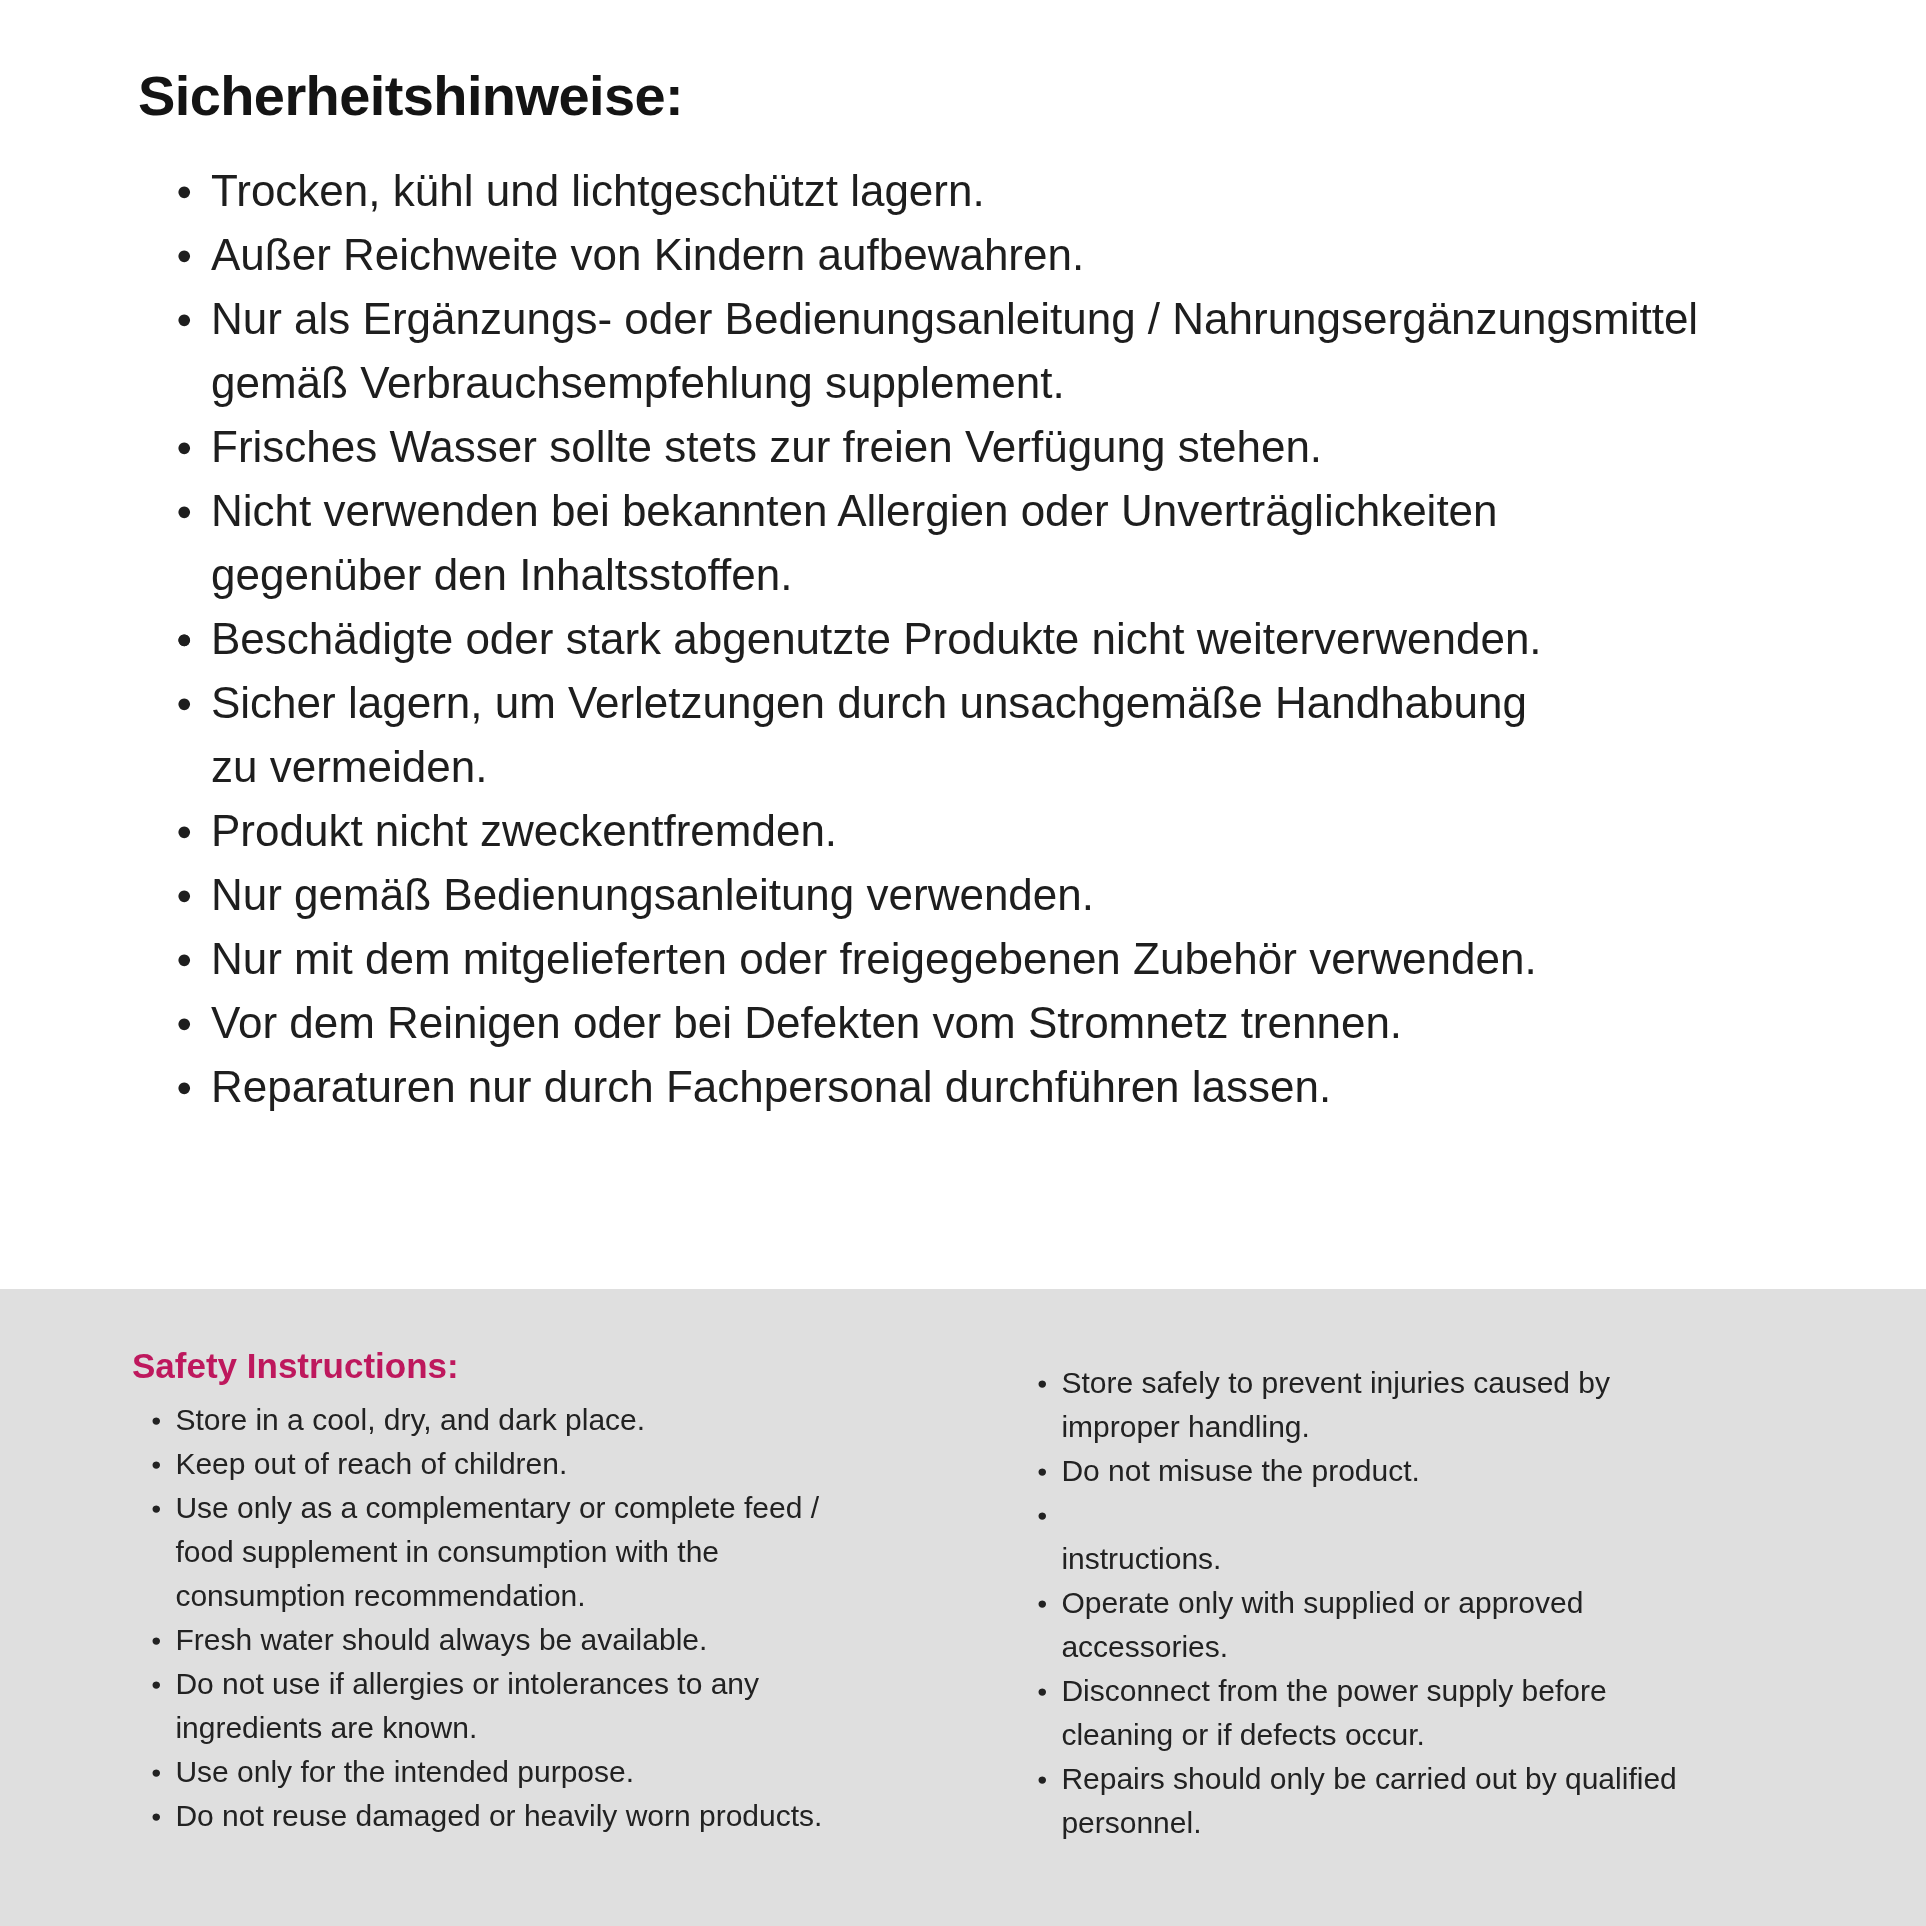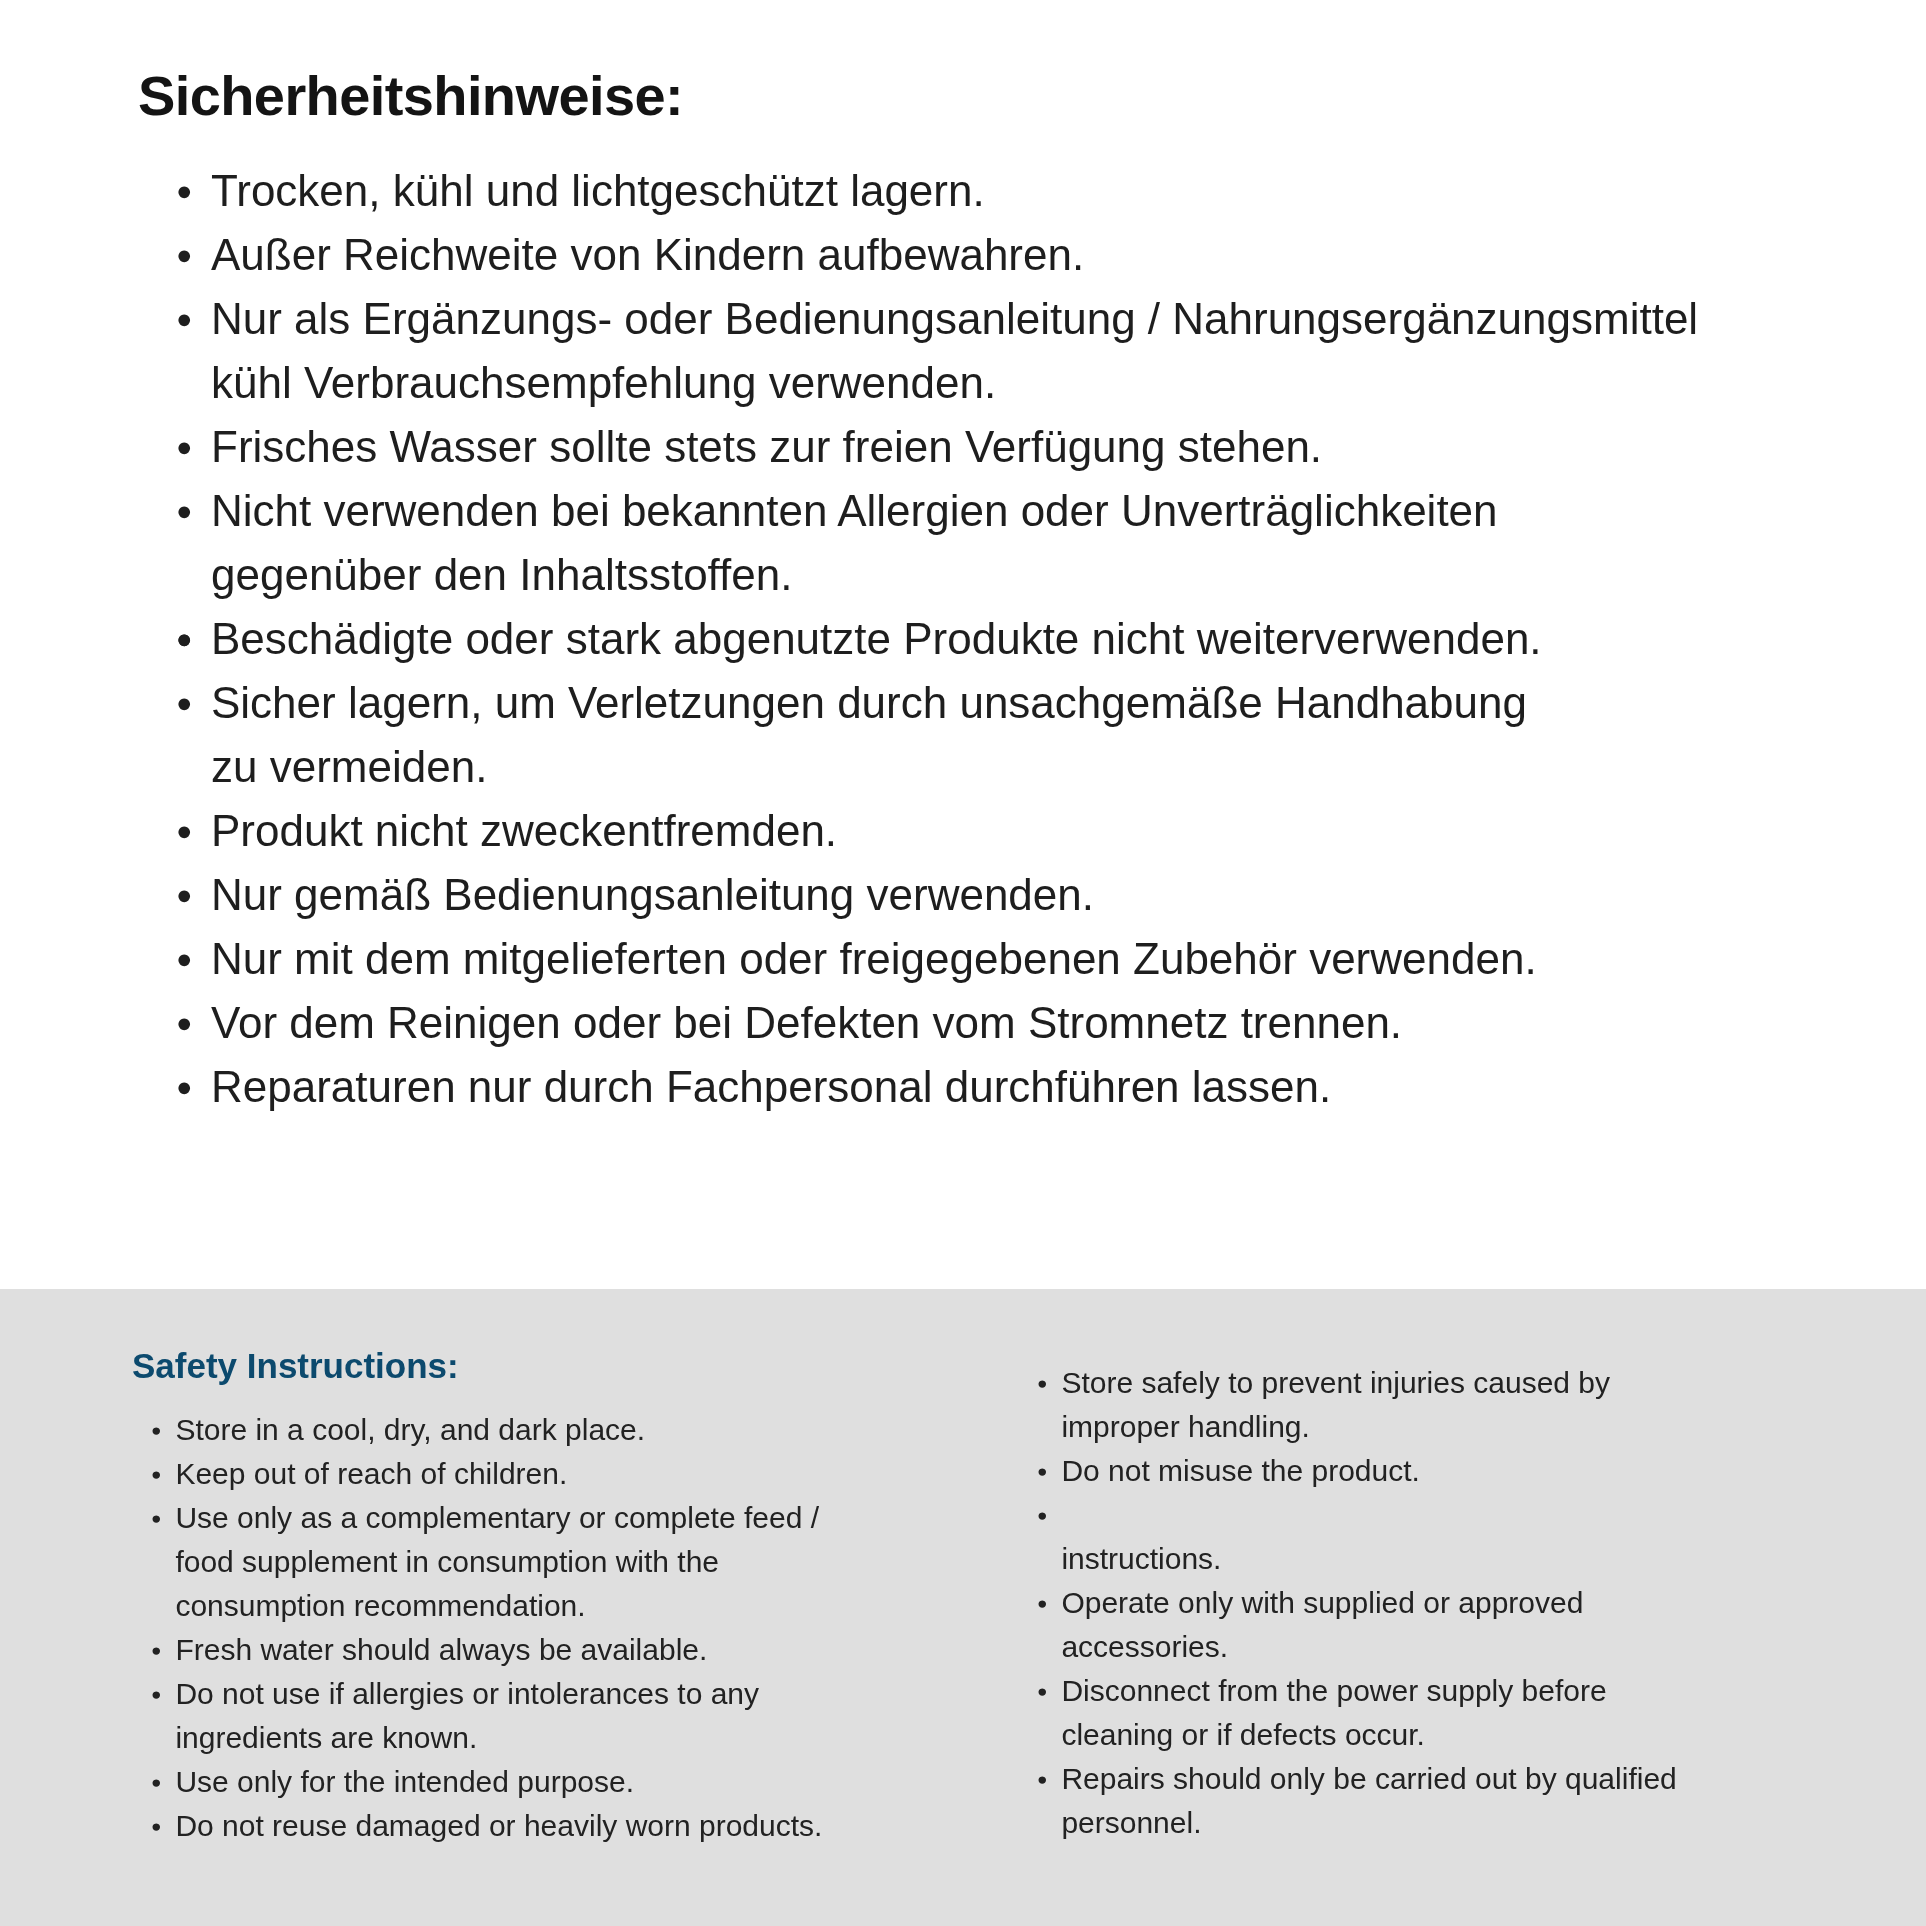--- a/index.html
+++ b/index.html
@@ -74,23 +74,23 @@
   }
   .en-col-right {
     position: absolute;
     left: 1037px;
     top: 72px;
     width: 860px;
   }
   .en-title {
     font-size: 35px;
     font-weight: bold;
-    color: #0c4a6e;
+    color: #be185d;
     line-height: 1.2;
-    margin-bottom: 21px;
+    margin-bottom: 11px;
   }
   .en-list {
     font-size: 30px;
     line-height: 44px;
     color: #222222;
   }
   .en-col-left .en-list { margin-left: 19px; }
   .en-list li {
     position: relative;
     padding-left: 24.4px;
@@ -99,21 +99,21 @@
 </style>
 </head>
 <body>
 
 <div class="section-de">
   <div class="de-title">Sicherheitshinweise:</div>
 
   <ul class="list de-list">
     <li><span class="bullet-dot">●</span><span>Trocken, kühl und lichtgeschützt lagern.</span></li>
     <li><span class="bullet-dot">●</span><span>Außer Reichweite von Kindern aufbewahren.</span></li>
-    <li><span class="bullet-dot">●</span><span>Nur als Ergänzungs- oder Bedienungsanleitung / Nahrungsergänzungsmittel</span><br><span>kühl Verbrauchsempfehlung verwenden.</span></li>
+    <li><span class="bullet-dot">●</span><span>Nur als Ergänzungs- oder Bedienungsanleitung / Nahrungsergänzungsmittel</span><br><span>gemäß Verbrauchsempfehlung supplement.</span></li>
     <li><span class="bullet-dot">●</span><span>Frisches Wasser sollte stets zur freien Verfügung stehen.</span></li>
     <li><span class="bullet-dot">●</span><span>Nicht verwenden bei bekannten Allergien oder Unverträglichkeiten</span><br><span>gegenüber den Inhaltsstoffen.</span></li>
     <li><span class="bullet-dot">●</span></li>
     <li><span class="bullet-dot">●</span><span>Beschädigte oder stark abgenutzte Produkte nicht weiterverwenden.</span></li>
     <li><span class="bullet-dot">●</span><span>Sicher lagern, um Verletzungen durch unsachgemäße Handhabung</span><br><span>zu vermeiden.</span></li>
     <li><span class="bullet-dot">●</span><span>Produkt nicht zweckentfremden.</span></li>
     <li><span class="bullet-dot">●</span><span>Nur gemäß Bedienungsanleitung verwenden.</span></li>
     <li><span class="bullet-dot">●</span><span>Nur mit dem mitgelieferten oder freigegebenen Zubehör verwenden.</span></li>
     <li><span class="bullet-dot">●</span><span>Vor dem Reinigen oder bei Defekten vom Stromnetz trennen.</span></li>
     <li><span class="bullet-dot">●</span><span>Reparaturen nur durch Fachpersonal durchführen lassen.</span></li>

